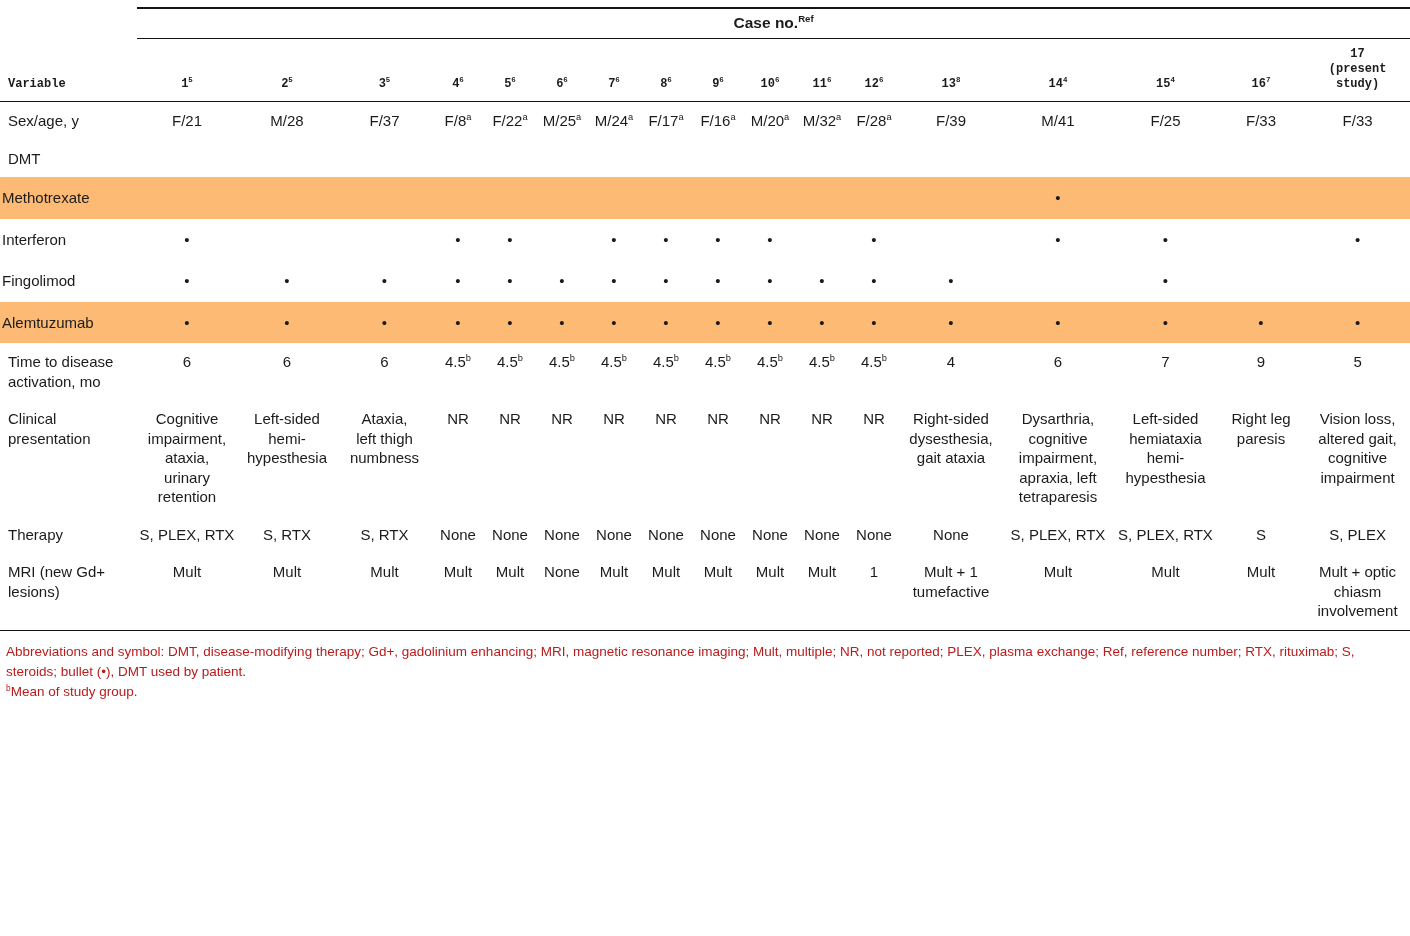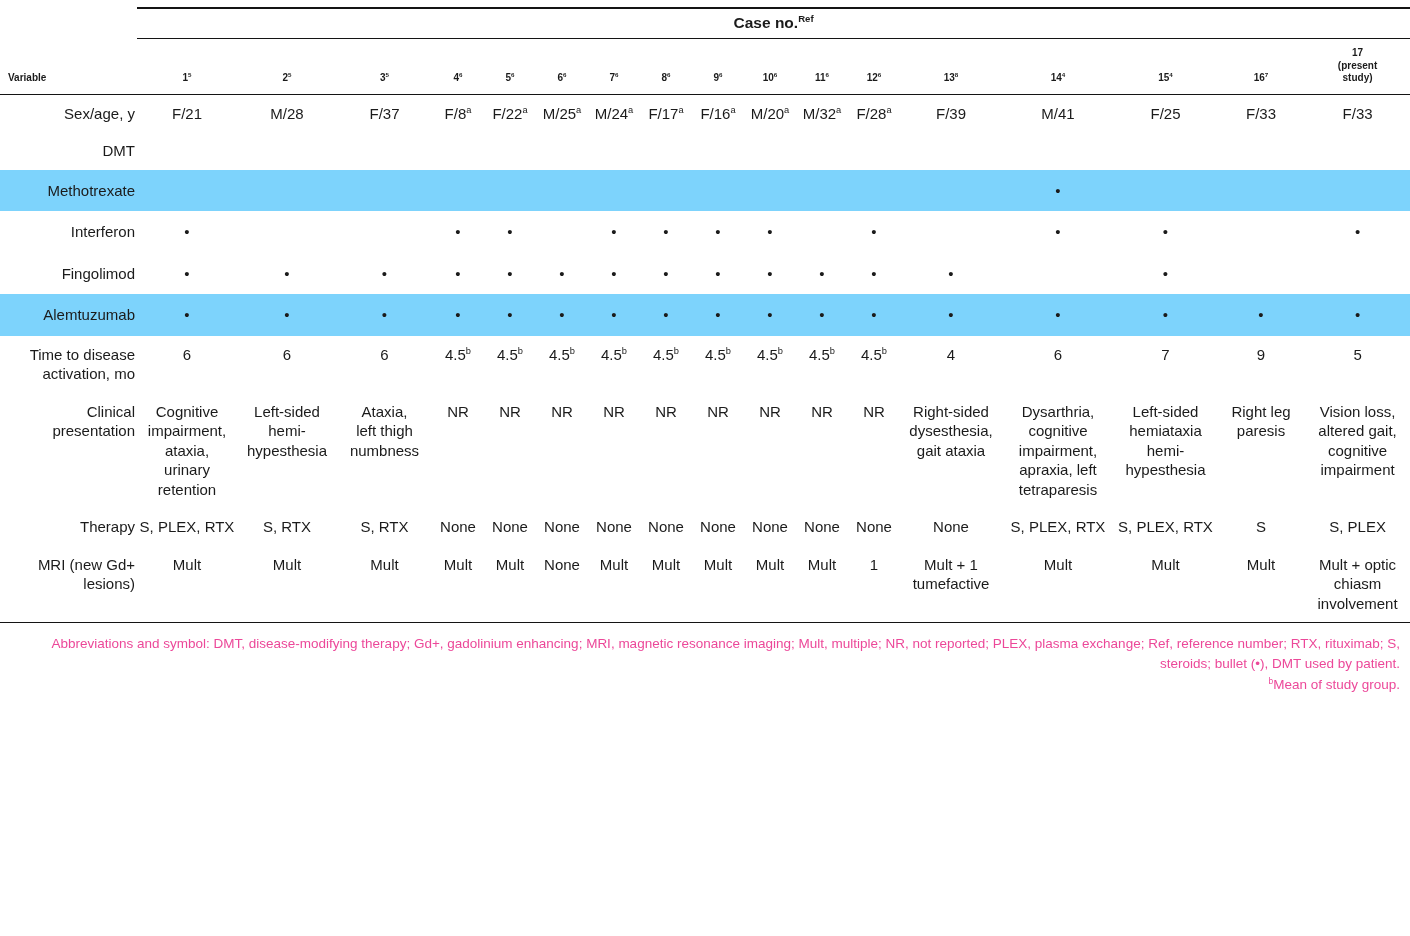--- a/index.html
+++ b/index.html
@@ -25,42 +25,42 @@
     padding: 5px 0 6px;
     font-size: 15.5px;
   }
   tr.header-row th {
     vertical-align: bottom;
     text-align: center;
     padding: 8px 2px 9px;
     border-bottom: 1.5px solid #141414;
     white-space: pre-line;
     line-height: 1.25;
-    font-size: 10px;
+    font-size: 12px;
+    font-family: Liberation Mono, monospace;
   }
   tr.header-row th.var-head { text-align: left; padding-left: 8px; margin-left: 29px; }
   td {
     text-align: center;
     vertical-align: top;
     line-height: 1.3;
     white-space: pre-line;
     padding: 9px 2px;
   }
-  td.var-label { text-align: right; padding-left: 8px; }
-  tr.shaded { background: #7dd3fc; }
+  td.var-label { text-align: left; padding-left: 8px; }
+  tr.shaded { background: #fdba74; }
   tr.bullet-row td { vertical-align: middle; padding: 11px 2px; }
   td.bullet { font-size: 15px; }
   tr.last-row td { border-bottom: 1.5px solid #141414; }
   sup { font-size: 0.62em; vertical-align: super; line-height: 0; }
   .footnotes {
-    padding: 11px 10px 6px 6px;
+    padding: 11px 19px 6px 6px;
     font-size: 13.5px;
     line-height: 1.5;
-    color: #ec4899;
-    text-align: right;
+    color: #b91c1c;
   }
 </style>
 </head>
 <body>
 
 <div>
   <table>
       <colgroup>
         <col style="width: 137px;">
         <col style="width: 100px;">

